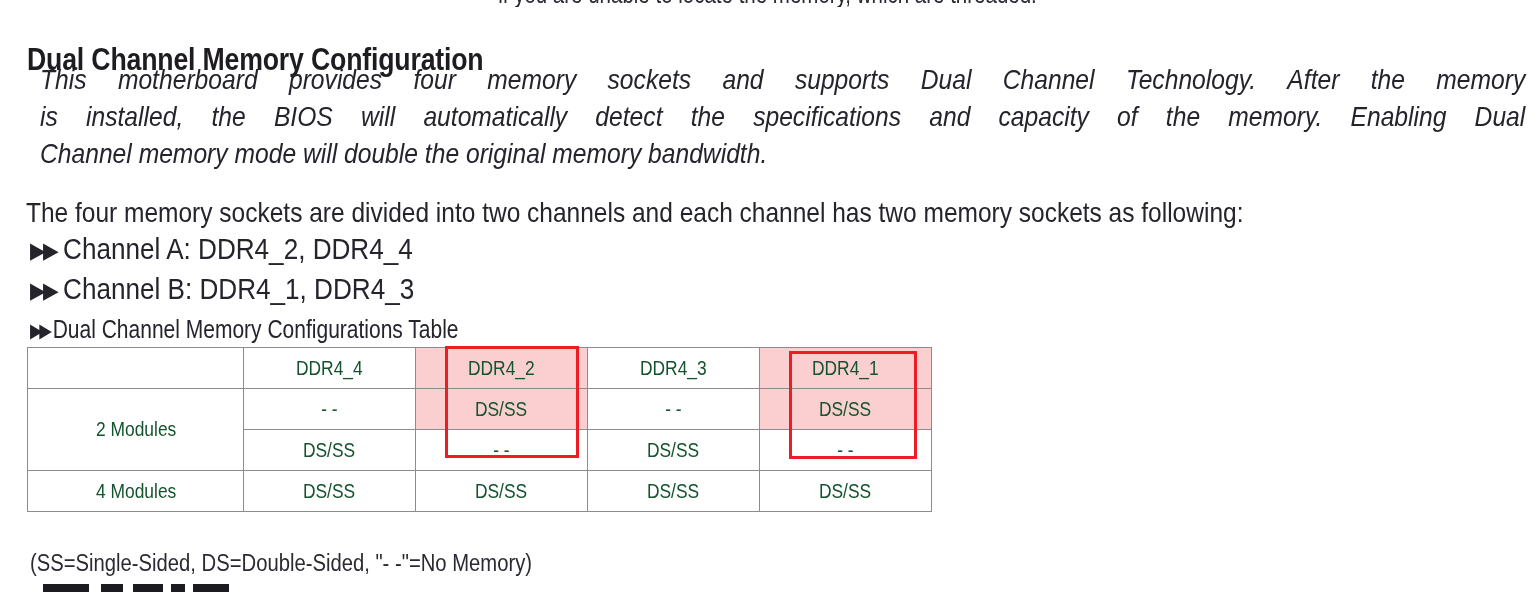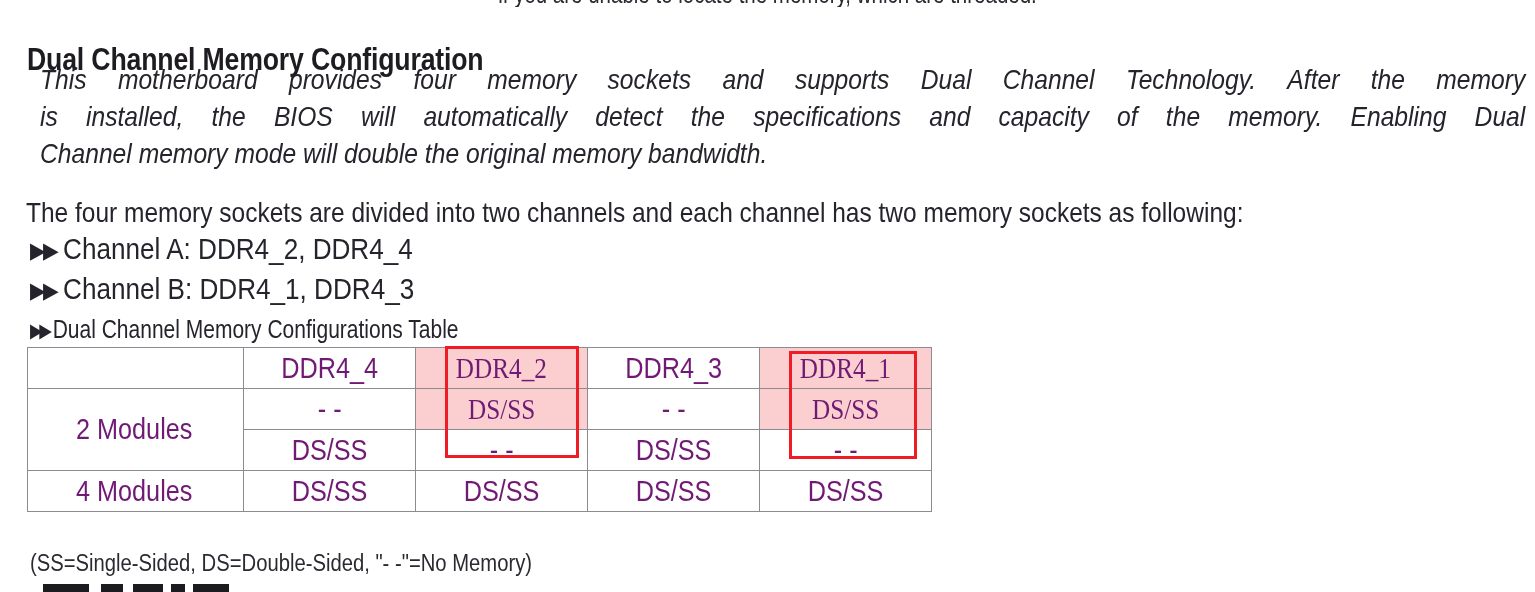--- a/index.html
+++ b/index.html
@@ -133,42 +133,42 @@
     position: absolute;
     left: 27px;
     top: 347px;
     width: 904px;
     border-collapse: collapse;
     table-layout: fixed;
   }
   .mem-table td {
     border: 1.6px solid #8b8b90;
     height: 40px;
-    font-size: 29px;
+    font-size: 20px;
     text-align: center;
-    color: #701a75;
+    color: #14532d;
     padding: 0;
     position: relative;
     font-family: "Liberation Sans", sans-serif;
   }
   .mem-table td .cz {
     display: inline-block;
     transform: scaleX(0.87);
     transform-origin: 50% 50%;
     white-space: nowrap;
   }
   .mem-table td.rowlabel {
     text-align: center;
     padding-left: 14px;
     vertical-align: middle;
   }
   .mem-table td.rowlabel .cz { transform-origin: 0 50%; }
   .col-label { width: 216px; }
   .col-dim   { width: 172px; }
-  td.hl { background: #fbcfcf; font-family: Liberation Serif, serif; }
+  td.hl { background: #fbcfcf; }
 
   
   .redbox {
     position: absolute;
     border: 3px solid #ee1c24;
     pointer-events: none;
     box-sizing: border-box;
   }
   .redbox-ddr2 { left: 445px; top: 346px; width: 134px; height: 112px; }
   .redbox-ddr1 { left: 789px; top: 351px; width: 128px; height: 108px; }

